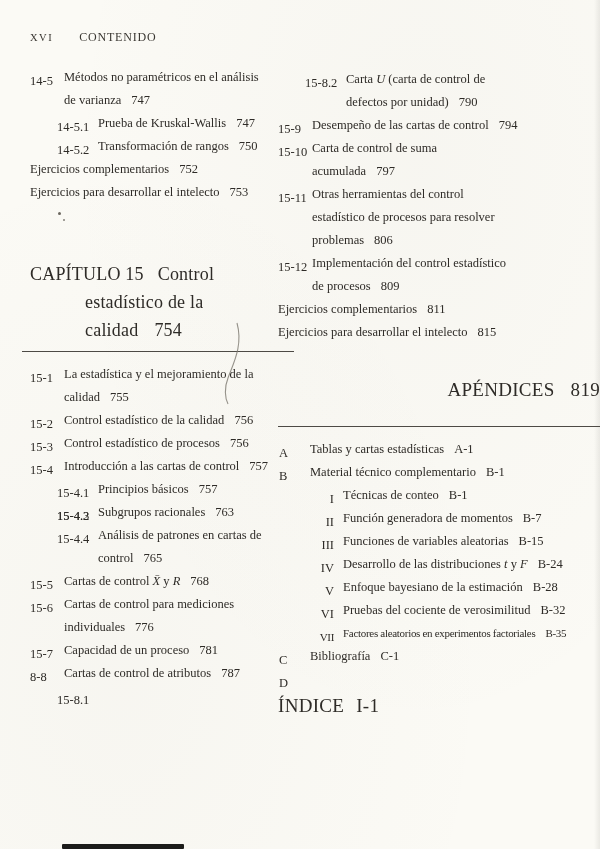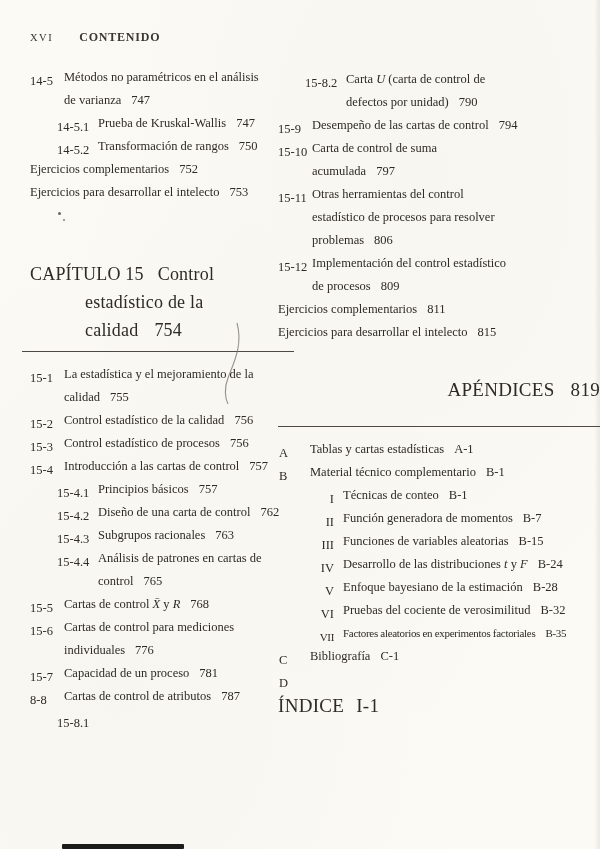--- a/index.html
+++ b/index.html
@@ -13,21 +13,21 @@
     color:var(--ink);
     font-family:"Liberation Serif","DejaVu Serif",serif;
     position:relative;
     overflow:hidden;
   }
   .page{position:absolute;inset:0;}
 
   
   .running-header{position:absolute;top:30px;left:30px;font-size:11px;letter-spacing:1px;color:#3a3732;}
   .folio{font-size:10.5px;margin-right:26px;letter-spacing:1.5px;}
-  .header-title{font-size:12px;letter-spacing:0.8px;font-weight:bold;}
+  .header-title{font-size:12px;letter-spacing:0.8px;}
 
   
   .col-left{position:absolute;left:30px;top:66px;width:250px;}
   .col-right{position:absolute;left:278px;top:68px;width:318px;}
 
   
   .entry{position:relative;line-height:23px;font-size:12.5px;white-space:nowrap;}
   .entry .num{position:absolute;left:0;top:4px;}
   .entry.main{padding-left:34px;}
   .entry.main .num{left:0;}
@@ -93,21 +93,21 @@
       <div class="ch-line1"><span>CAPÍTULO 15</span><span class="ch-gap">Control</span></div>
       <div class="ch-line2"><span>estadístico de la calidad</span><span class="pg-big">754</span></div>
     </div>
 
     <div class="after-chapter">
         <div class="entry main"><span class="num">15-1</span><span class="txt">La estadística y el mejoramiento de la<br>calidad<span class="pg">755</span></span></div>
         <div class="entry main"><span class="num">15-2</span><span class="txt">Control estadístico de la calidad<span class="pg">756</span></span></div>
         <div class="entry main"><span class="num">15-3</span><span class="txt">Control estadístico de procesos<span class="pg">756</span></span></div>
         <div class="entry main"><span class="num">15-4</span><span class="txt">Introducción a las cartas de control<span class="pg">757</span></span></div>
         <div class="entry sub"><span class="num">15-4.1</span><span class="txt">Principios básicos<span class="pg">757</span></span></div>
-        <div class="entry sub"><span class="num">15-4.2</span><span class="txt">Diseño de una carta de control<span class="pg">762</span></span></div>
+        <div class="entry sub"><span class="num">15-4.2</span></div>
         <div class="entry sub"><span class="num">15-4.3</span><span class="txt">Subgrupos racionales<span class="pg">763</span></span></div>
         <div class="entry sub"><span class="num">15-4.4</span><span class="txt">Análisis de patrones en cartas de<br>control<span class="pg">765</span></span></div>
         <div class="entry main"><span class="num">15-5</span><span class="txt">Cartas de control <i class="var">X̄</i> y <i class="var">R</i><span class="pg">768</span></span></div>
         <div class="entry main"><span class="num">15-6</span><span class="txt">Cartas de control para mediciones<br>individuales<span class="pg">776</span></span></div>
         <div class="entry main"><span class="num">15-7</span><span class="txt">Capacidad de un proceso<span class="pg">781</span></span></div>
         <div class="entry main"><span class="num">8-8</span><span class="txt">Cartas de control de atributos<span class="pg">787</span></span></div>
         <div class="entry sub"><span class="num">15-8.1</span></div>
       </div>
   </div>
 

